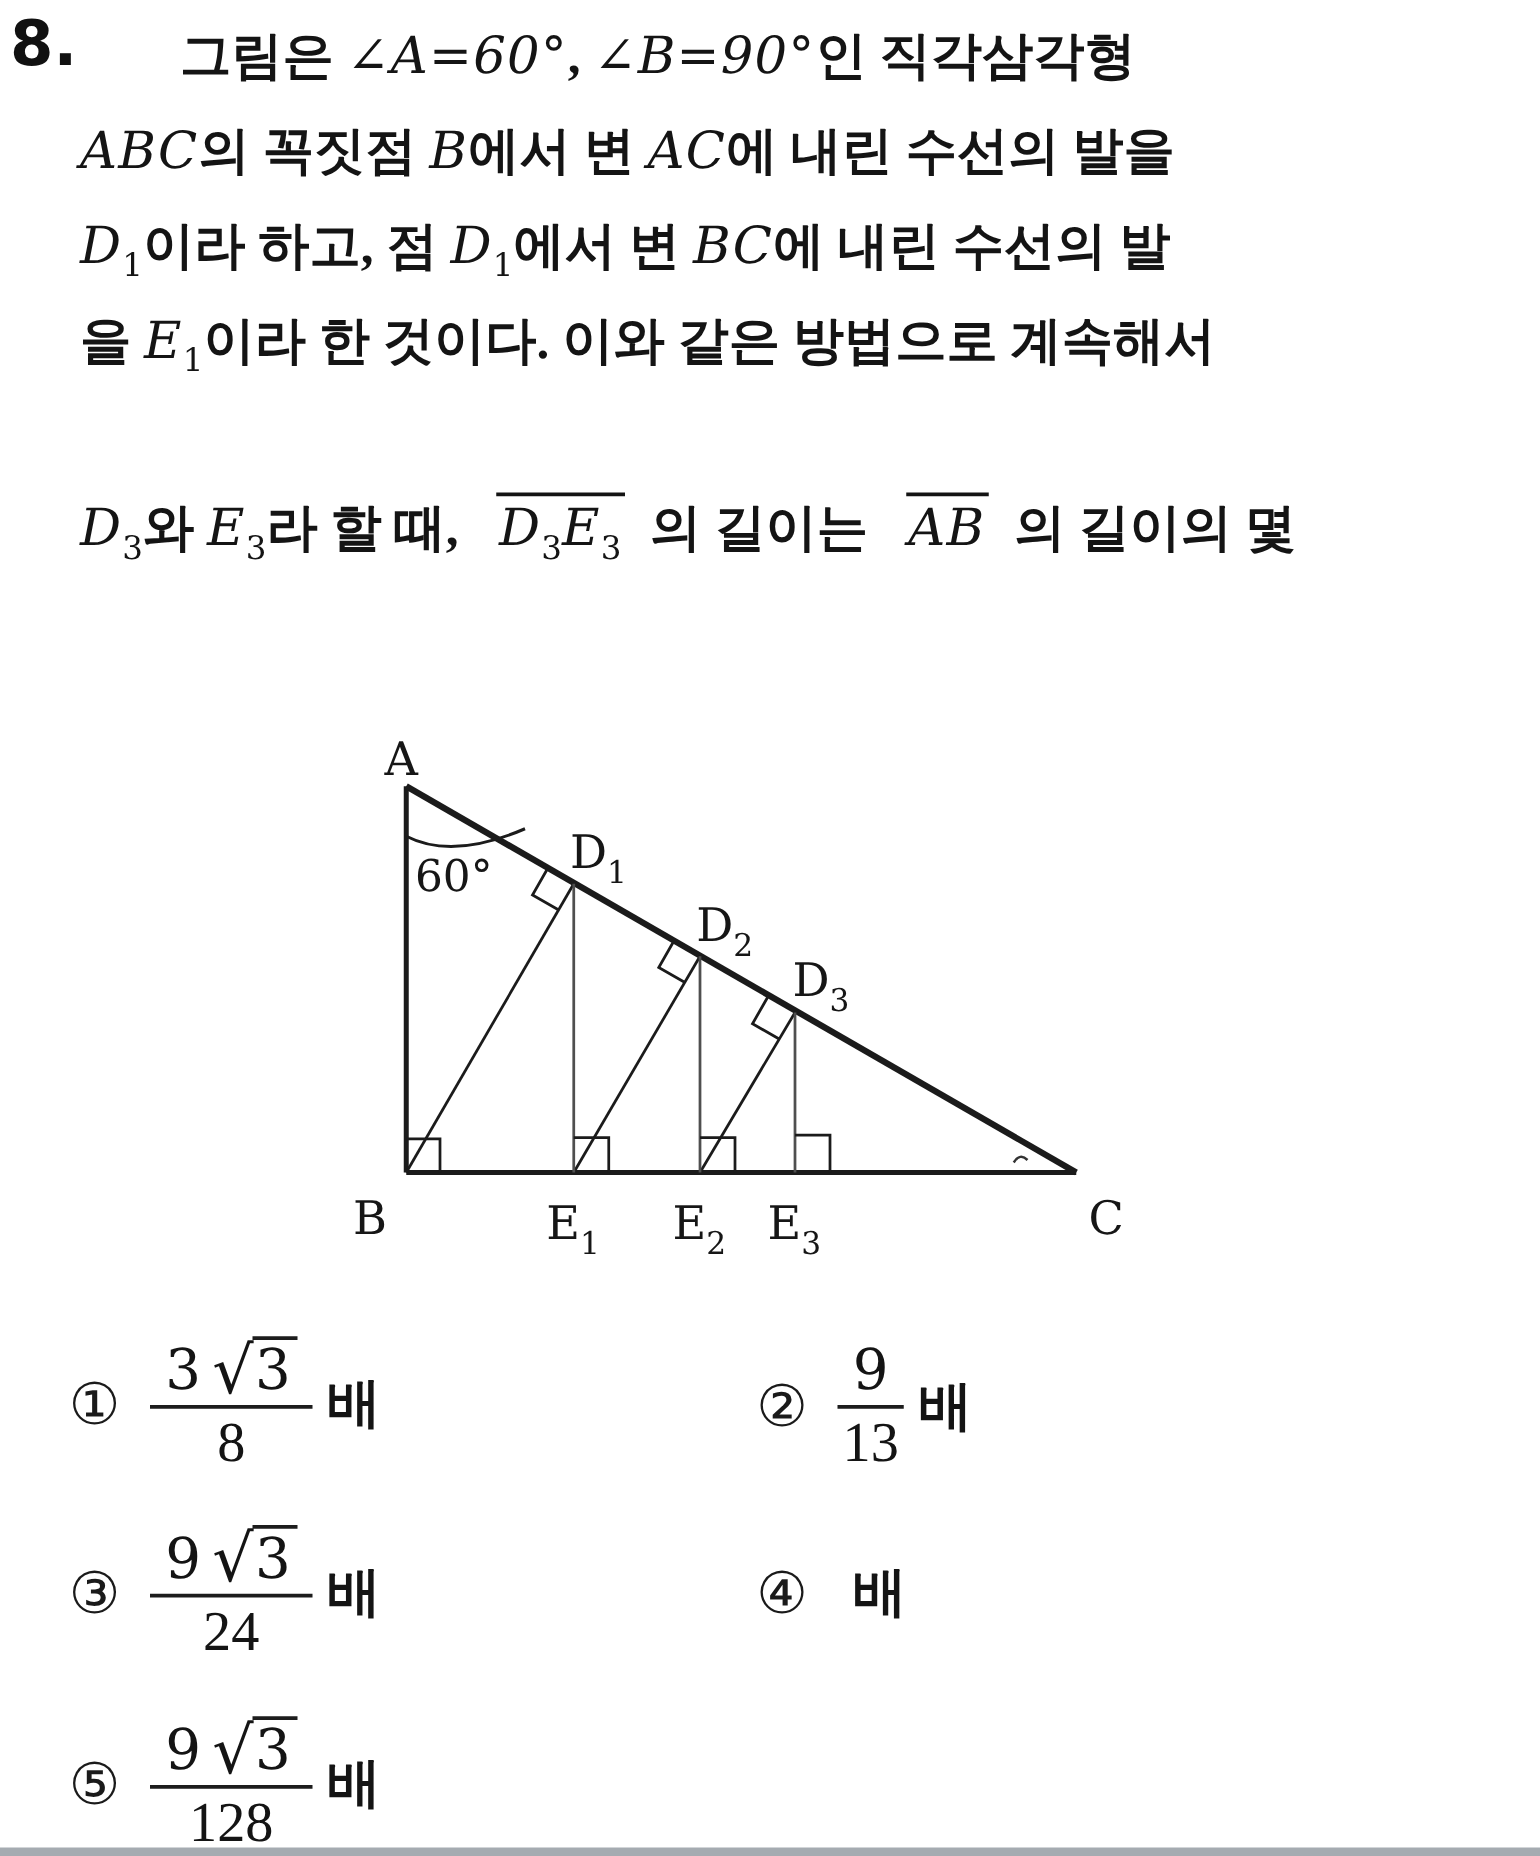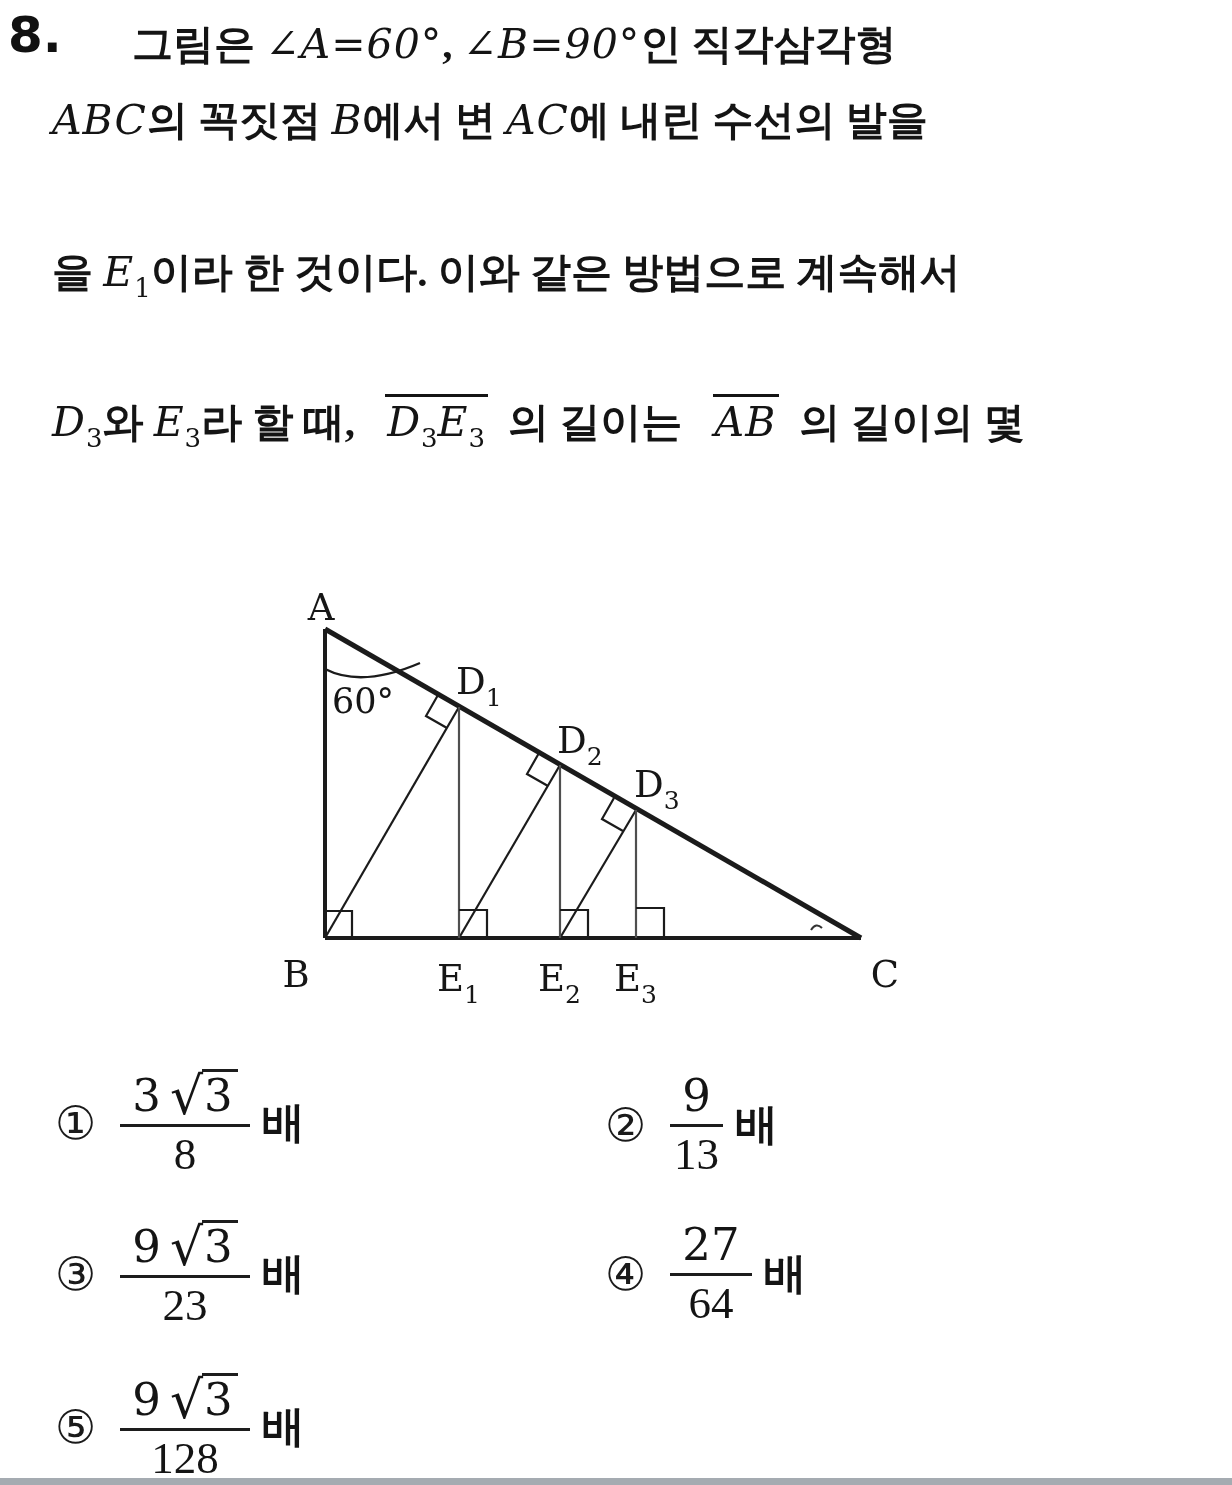--- a/index.html
+++ b/index.html
@@ -5,21 +5,21 @@
   html,body{margin:0;padding:0;}
   body{width:1232px;height:1485px;background:#ffffff;position:relative;overflow:hidden;
        font-family:"Liberation Serif","DejaVu Serif",serif;color:#141414;}
   .page{position:absolute;left:0;top:0;width:1232px;height:1485px;background:#ffffff;}
 
   
   .qnum{position:absolute;left:8px;top:10px;font-family:"DejaVu Sans","Liberation Sans",sans-serif;
         font-weight:800;font-size:50px;line-height:1;color:#111;}
 
   
-  .pline{position:absolute;left:52px;white-space:nowrap;font-size:41px;line-height:76px;height:76px;}
+  .pline{position:absolute;left:64px;white-space:nowrap;font-size:41px;line-height:76px;height:76px;}
   .pline.indent{padding-left:80px;}
   .k{font-weight:700;font-family:"Liberation Serif","DejaVu Serif",serif;color:#141414;}
   .m{font-family:"DejaVu Serif","Liberation Serif",serif;font-style:italic;font-weight:400;
      letter-spacing:1px;color:#141414;}
   .s{font-family:"DejaVu Serif","Liberation Serif",serif;font-style:normal;font-size:26px;
      vertical-align:-11px;letter-spacing:0;color:#141414;}
   .ov{display:inline-block;border-top:3px solid #141414;padding:2px 3px 0 2px;line-height:1.15;margin:0 20px;}
 
   
   .fig{position:absolute;left:250px;top:575px;width:680px;height:445px;}
@@ -54,20 +54,23 @@
   <div class="qnum">8.</div>
 
   <div class="pline indent" style="top:6px;">
     <span class="k">그림은 </span><span class="m">∠A=60°</span><span class="k">, </span><span class="m">∠B=90°</span><span class="k">인 직각삼각형</span>
   </div>
 
   <div class="pline" style="top:82px;">
     <span class="m">ABC</span><span class="k">의 꼭짓점 </span><span class="m">B</span><span class="k">에서 변 </span><span class="m">AC</span><span class="k">에 내린 수선의 발을</span>
   </div>
 
+  <div class="pline" style="top:158px;">
+    <span class="m">D</span><span class="s">1</span><span class="k">이라 하고, 점 </span><span class="m">D</span><span class="s">1</span><span class="k">에서 변 </span><span class="m">BC</span><span class="k">에 내린 수선의 발</span>
+  </div>
 
   <div class="pline" style="top:234px;">
     <span class="k">을 </span><span class="m">E</span><span class="s">1</span><span class="k">이라 한 것이다. 이와 같은 방법으로 계속해서</span>
   </div>
 
 
   <div class="pline" style="top:384px;">
     <span class="m">D</span><span class="s">3</span><span class="k">와 </span><span class="m">E</span><span class="s">3</span><span class="k">라 할 때, </span><span class="ov"><span class="m">D</span><span class="s">3</span><span class="m">E</span><span class="s">3</span></span><span class="k">의 길이는 </span><span class="ov"><span class="m">AB</span></span><span class="k">의 길이의 몇</span>
   </div>
 
@@ -139,33 +142,27 @@
   </div>
 
   <div class="choice" style="left:55px;top:1215px;">
     <span class="marker">③</span>
     <span class="frac">
       <span class="num">
           <span class="coef">9</span>
           <span class="sqrt">√</span>
           <span class="rad">3</span>
         </span>
-      <span class="den">23</span>
+      <span class="den">24</span>
     </span>
     <span class="suffix">배</span>
   </div>
 
   <div class="choice" style="left:605px;top:1215px;">
     <span class="marker">④</span>
-    <span class="frac">
-      <span class="num">
-          <span class="coef">27</span>
-        </span>
-      <span class="den">64</span>
-    </span>
     <span class="suffix">배</span>
   </div>
 
   <div class="choice" style="left:55px;top:1368px;">
     <span class="marker">⑤</span>
     <span class="frac">
       <span class="num">
           <span class="coef">9</span>
           <span class="sqrt">√</span>
           <span class="rad">3</span>

